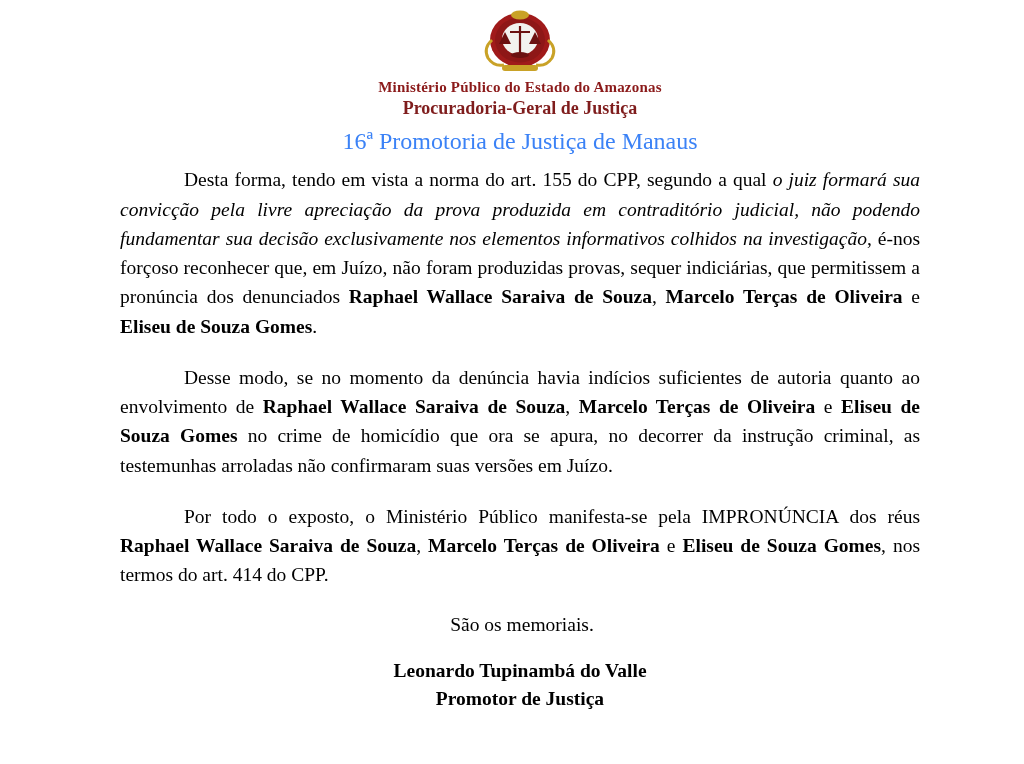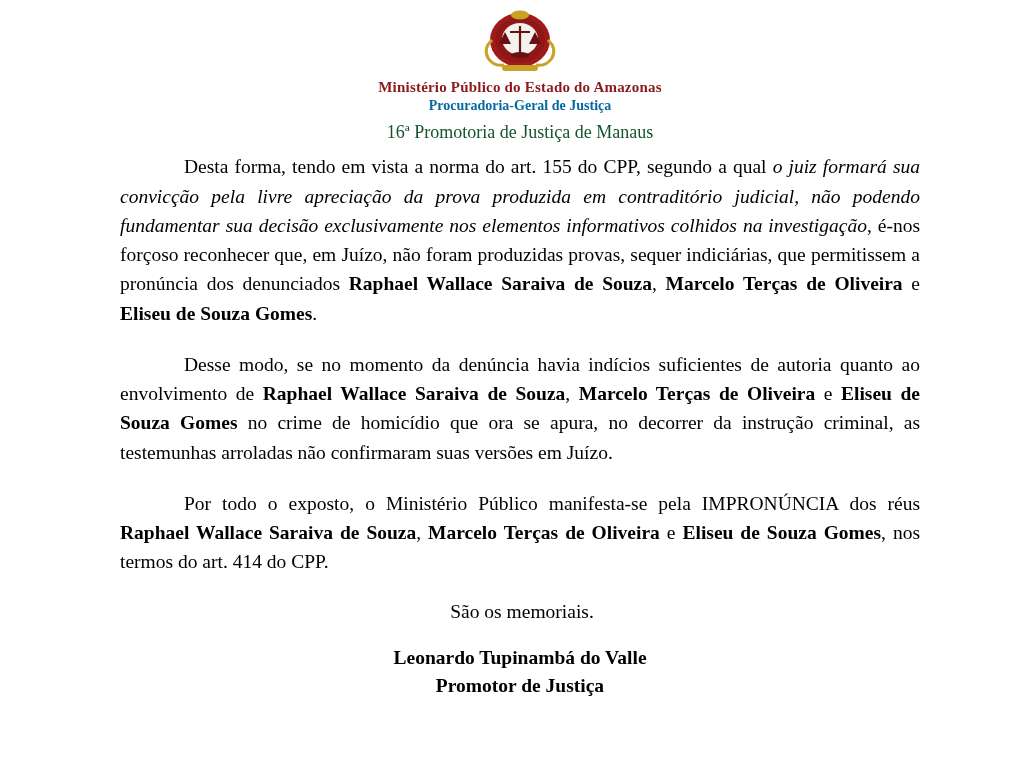--- a/index.html
+++ b/index.html
@@ -35,28 +35,28 @@
     font-weight: bold;
     font-size: 15px;
     color: #8b1a1a;
     letter-spacing: .2px;
     margin-top: 2px;
     line-height: 1.25;
   }
   .org-line2 {
     font-family: "Liberation Serif", serif;
     font-weight: bold;
-    font-size: 14px;
-    color: #0369a1;
+    font-size: 18px;
+    color: #7f1d1d;
     line-height: 1.3;
   }
   .org-line3 {
     font-family: "Liberation Serif", serif;
-    font-size: 18px;
-    color: #14532d;
+    font-size: 24px;
+    color: #3b82f6;
     margin-top: 6px;
     line-height: 1.3;
   }
   .body-text {
     margin-top: 8px;
     font-size: 19.5px;
     line-height: 1.5;
     text-align: justify;
     text-justify: inter-word;
   }

